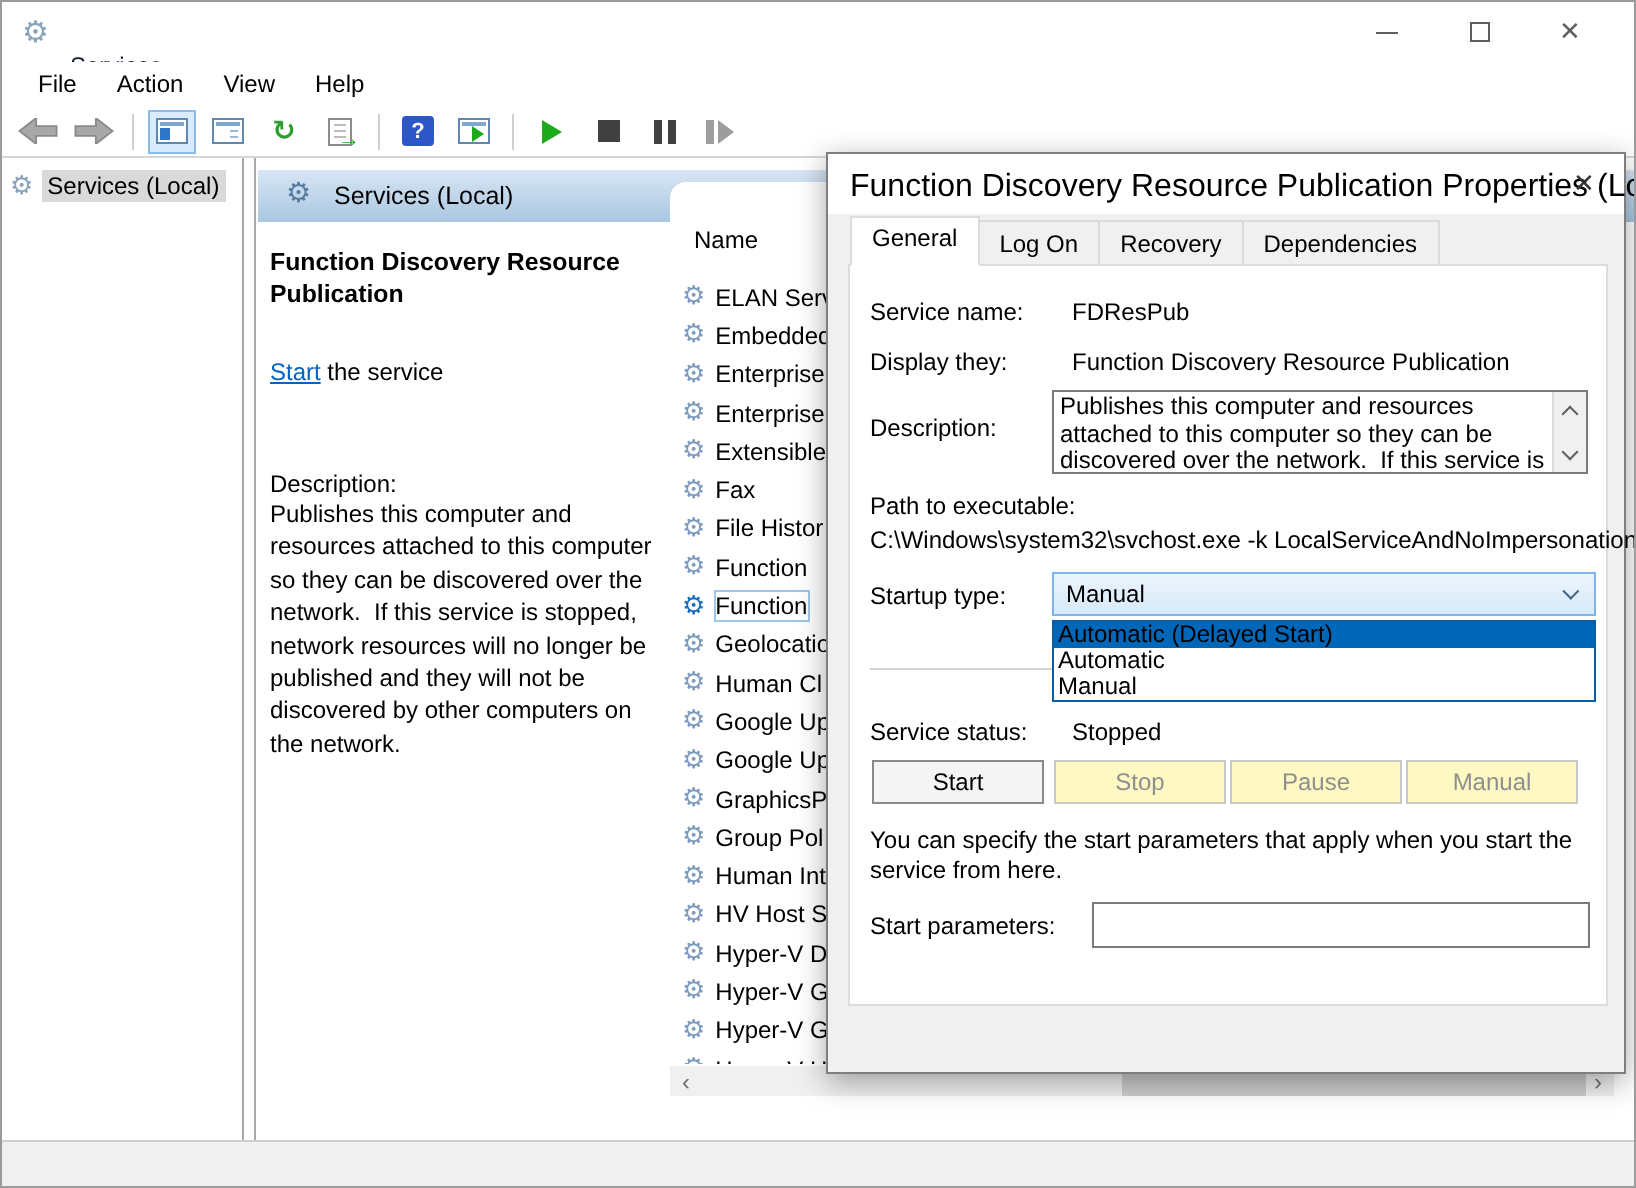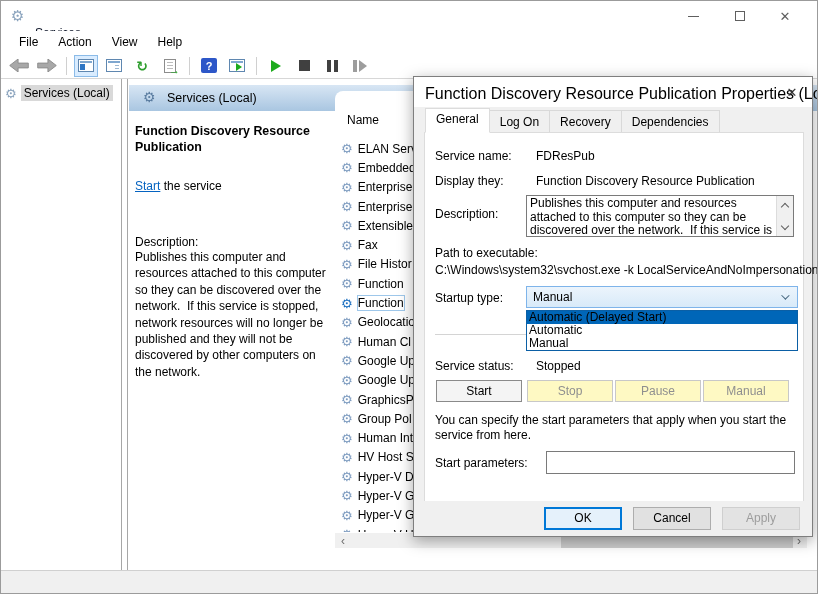--- a/index.html
+++ b/index.html
@@ -457,20 +457,15 @@
 
       <div class="hint">You can specify the start parameters that apply when you start the service from here.</div>
 
       <div class="frow" style="top:323px;">
         <span class="flabel">Start parameters:</span>
       </div>
       <input class="spinput" type="text" value="" style="">
 
     </div>
 
-    <div class="dlg-footer">
-      <div class="fbtn focused">OK</div>
-      <div class="fbtn">Cancel</div>
-      <div class="fbtn disabled">Apply</div>
-    </div>
   </div>
 
 </div>
 
 </body></html>

